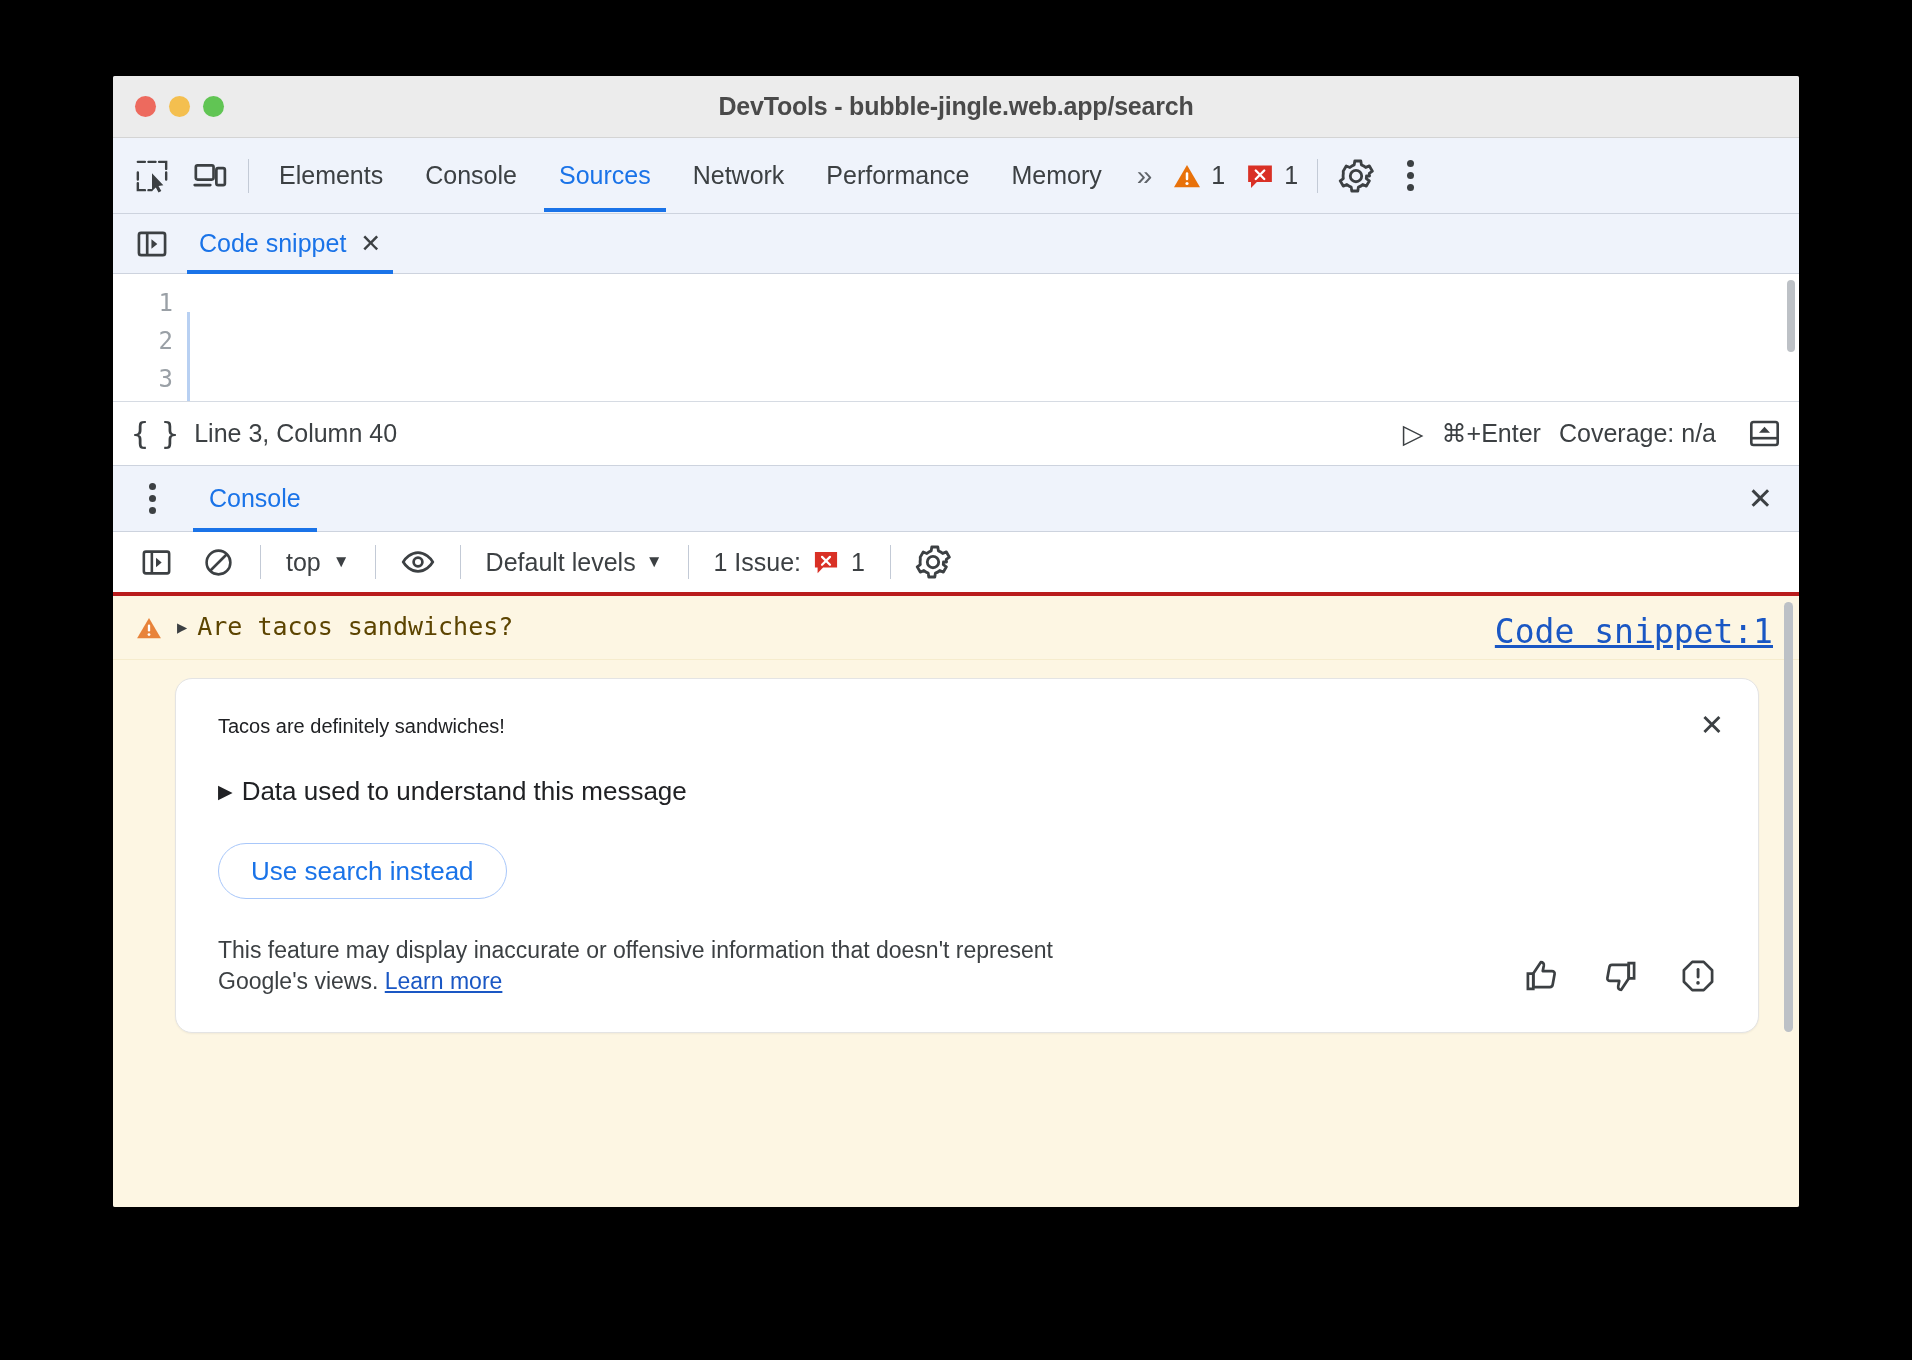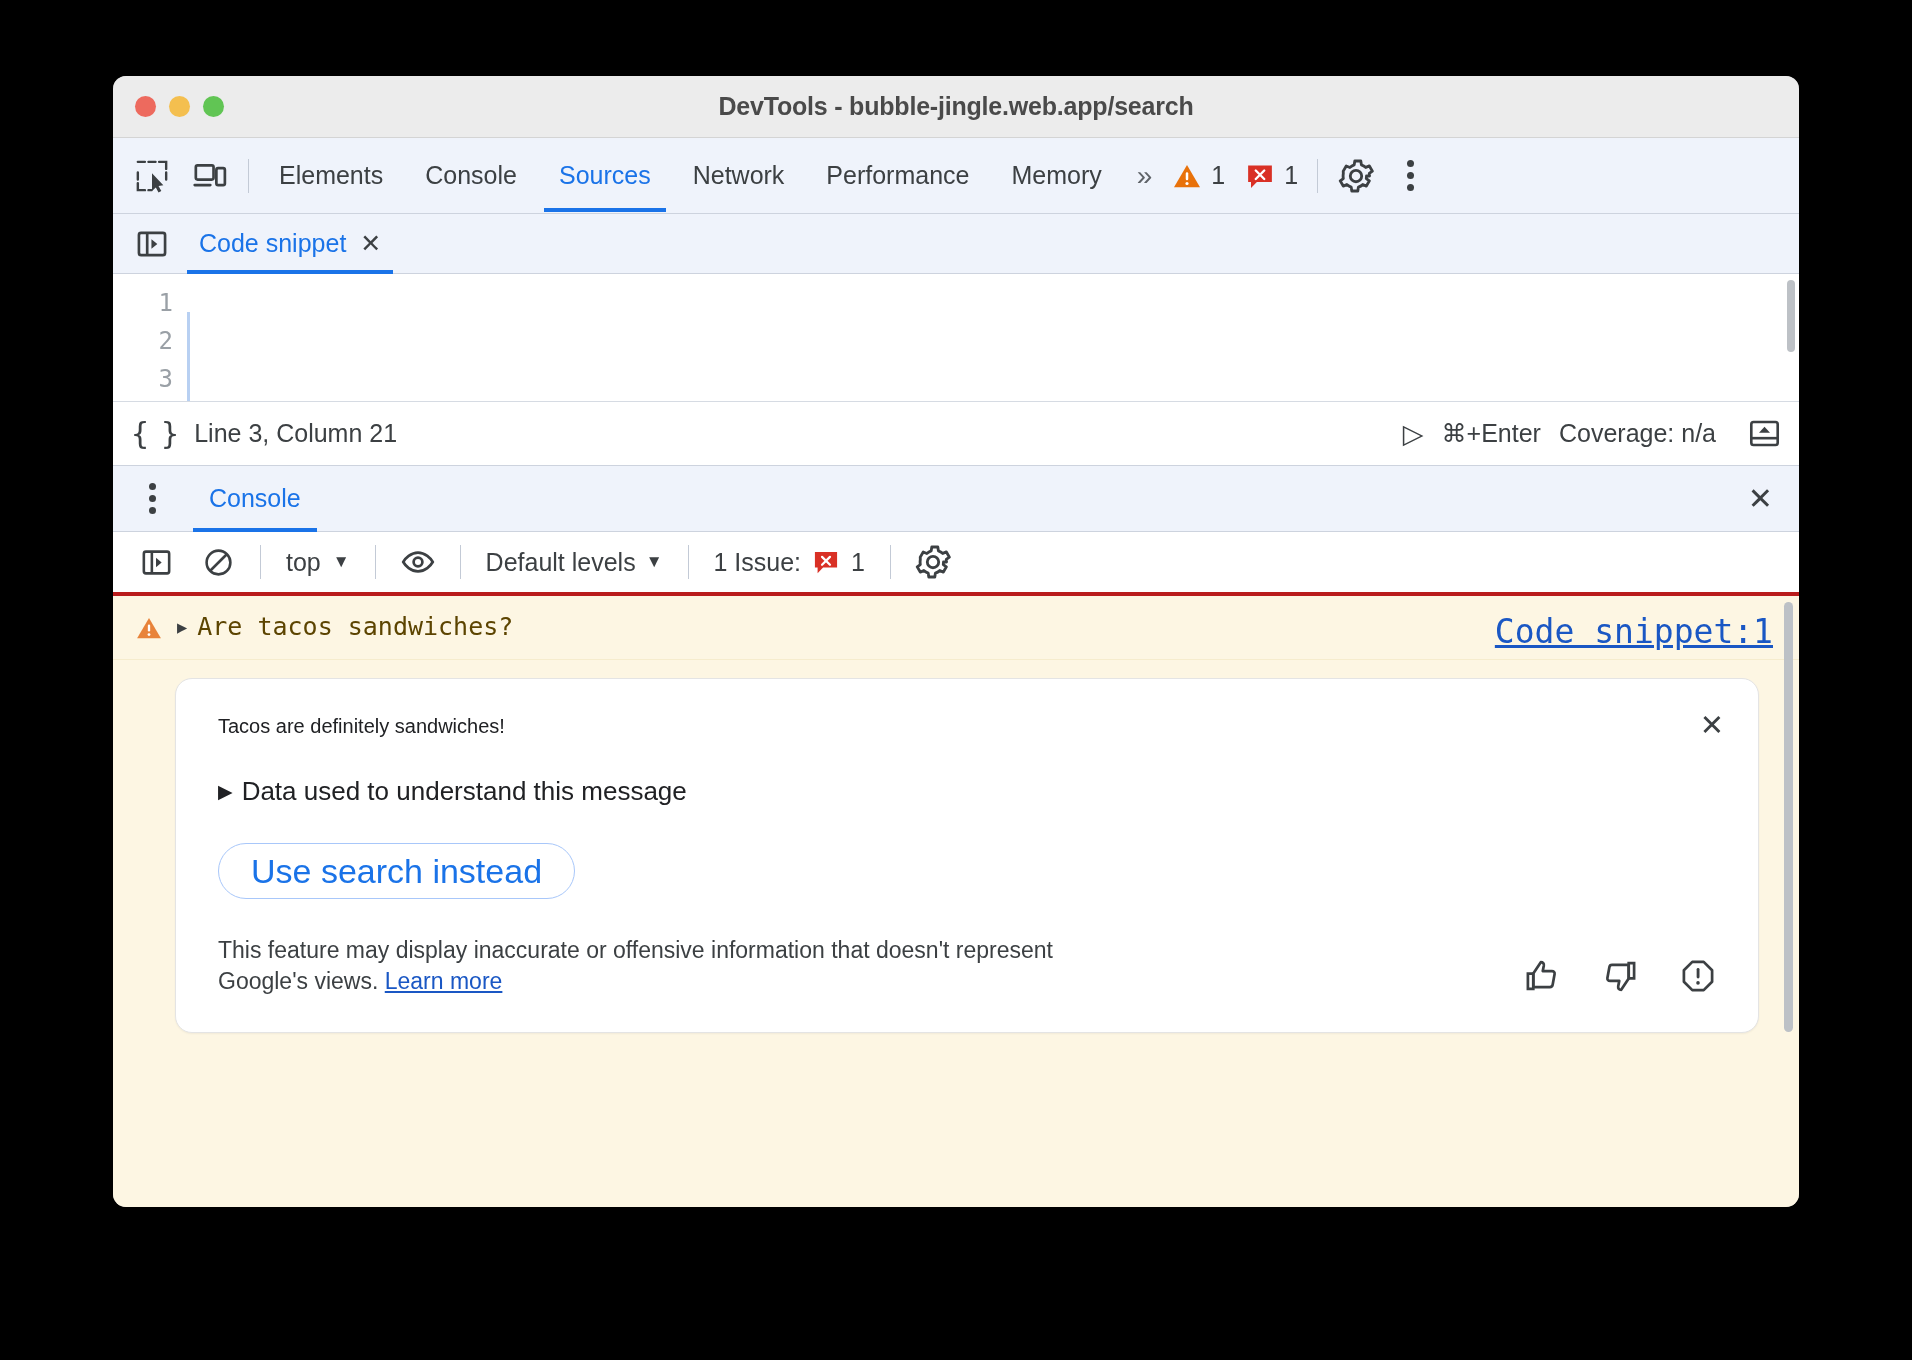--- a/index.html
+++ b/index.html
@@ -7,21 +7,21 @@
     width: 1912px; height: 1360px;
     background: #000;
     font-family: "Liberation Sans", sans-serif;
     overflow: hidden;
   }
   .window {
     position: absolute;
     left: 113px; top: 76px;
     width: 1686px; height: 1131px;
     background: #a3a3a3;
-    border-radius: 13px;
+    border-radius: 2px;
     overflow: hidden;
     display: flex;
     flex-direction: column;
   }
 
   
   .titlebar {
     height: 62px;
     background: #ececec;
     border-bottom: 1px solid #d4d4d4;
@@ -223,21 +223,21 @@
   .card-data {
     font-size: 26px; color: #202124; margin-top: 38px;
     display: flex; align-items: center; gap: 9px;
   }
   .card-data .tri { font-size: 19px; }
   .pillbtn {
     margin-top: 36px;
     display: inline-flex; align-items: center; justify-content: center;
     height: 56px; padding: 0 32px;
     border: 1px solid #a8c7fa; border-radius: 28px;
-    color: #1a73e8; font-size: 34px; background: #fff;
+    color: #1a73e8; font-size: 26px; background: #fff;
   }
   .cardfoot {
     margin-top: 36px;
     display: flex; align-items: flex-end; justify-content: space-between; gap: 30px;
   }
   .disclaimer { font-size: 23px; color: #3c4043; line-height: 1.36; max-width: 860px; }
   .disclaimer a { color: #1a57c4; text-decoration: underline; }
   .feedback { display: flex; align-items: center; gap: 42px; padding-bottom: 4px; }
 
   .cscroll {
@@ -349,21 +349,21 @@
         </span>
       </div>
       
       
     </div>
     <div class="scroll-v"></div>
   </div>
 
   <div class="statusbar">
     <span class="braces">{&nbsp;}</span>
-    <span>Line 3, Column 21</span>
+    <span>Line 3, Column 40</span>
     <span class="spacer"></span>
     <span class="run-tri">▷</span>
     <span>⌘+Enter</span>
     <span>Coverage: n/a</span>
     <span style="margin-left:14px">
       <svg width="33" height="33" viewBox="0 0 24 24">
         <rect x="2.4" y="3.6" width="19.2" height="16.8" rx="1.6" stroke="#3c4043" stroke-width="1.9" fill="none"></rect>
         <path d="M2.4 15.4h19.2" stroke="#3c4043" stroke-width="1.9"></path>
         <path d="M12 7l4 4.4H8z" fill="#3c4043"></path>
       </svg>

